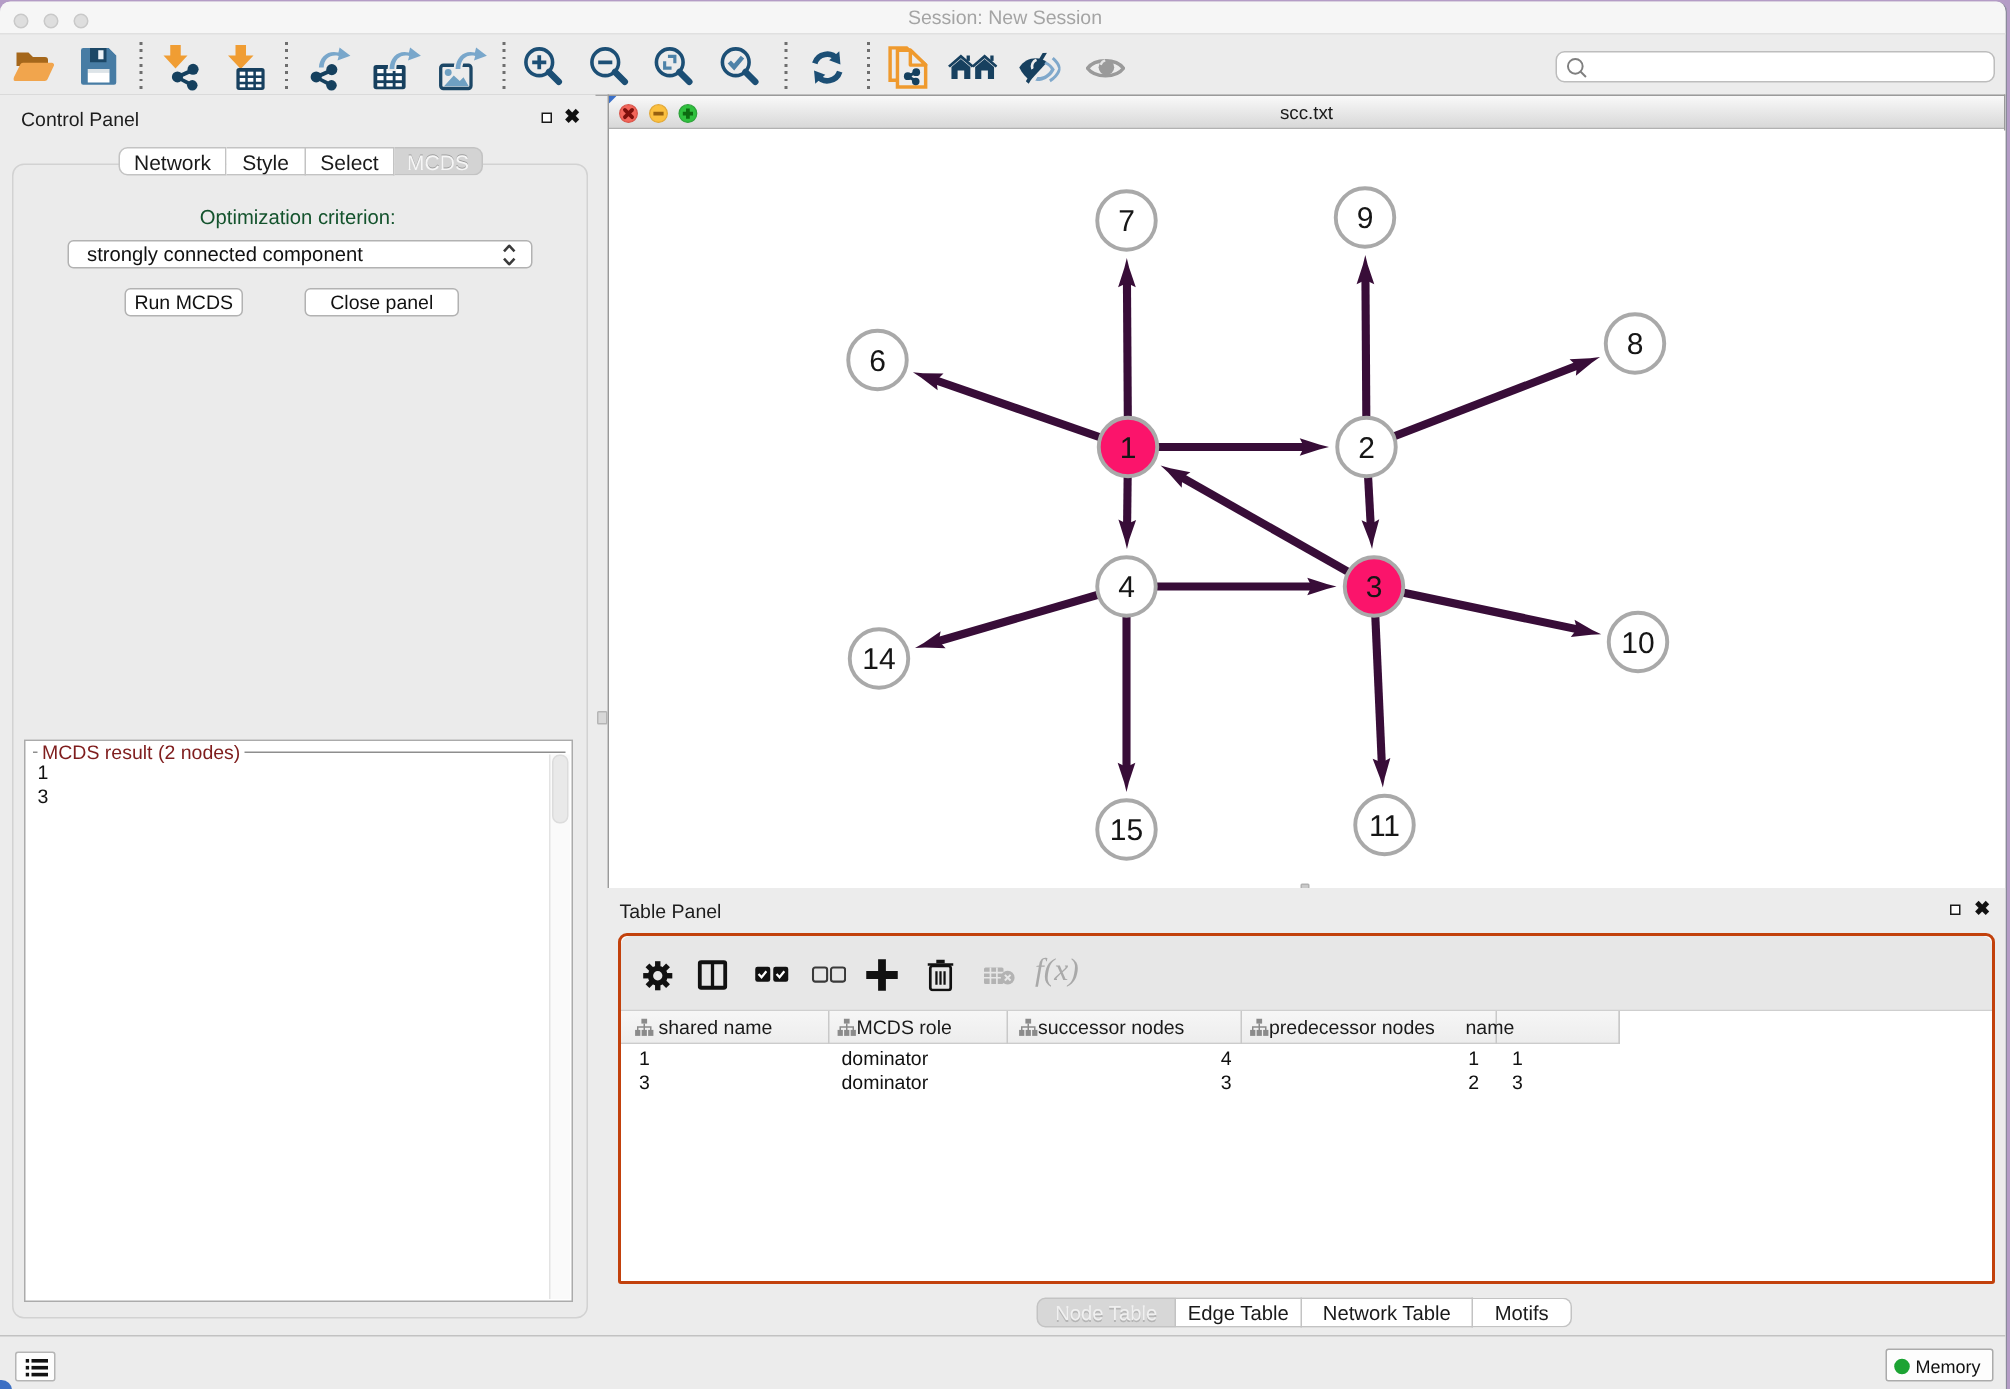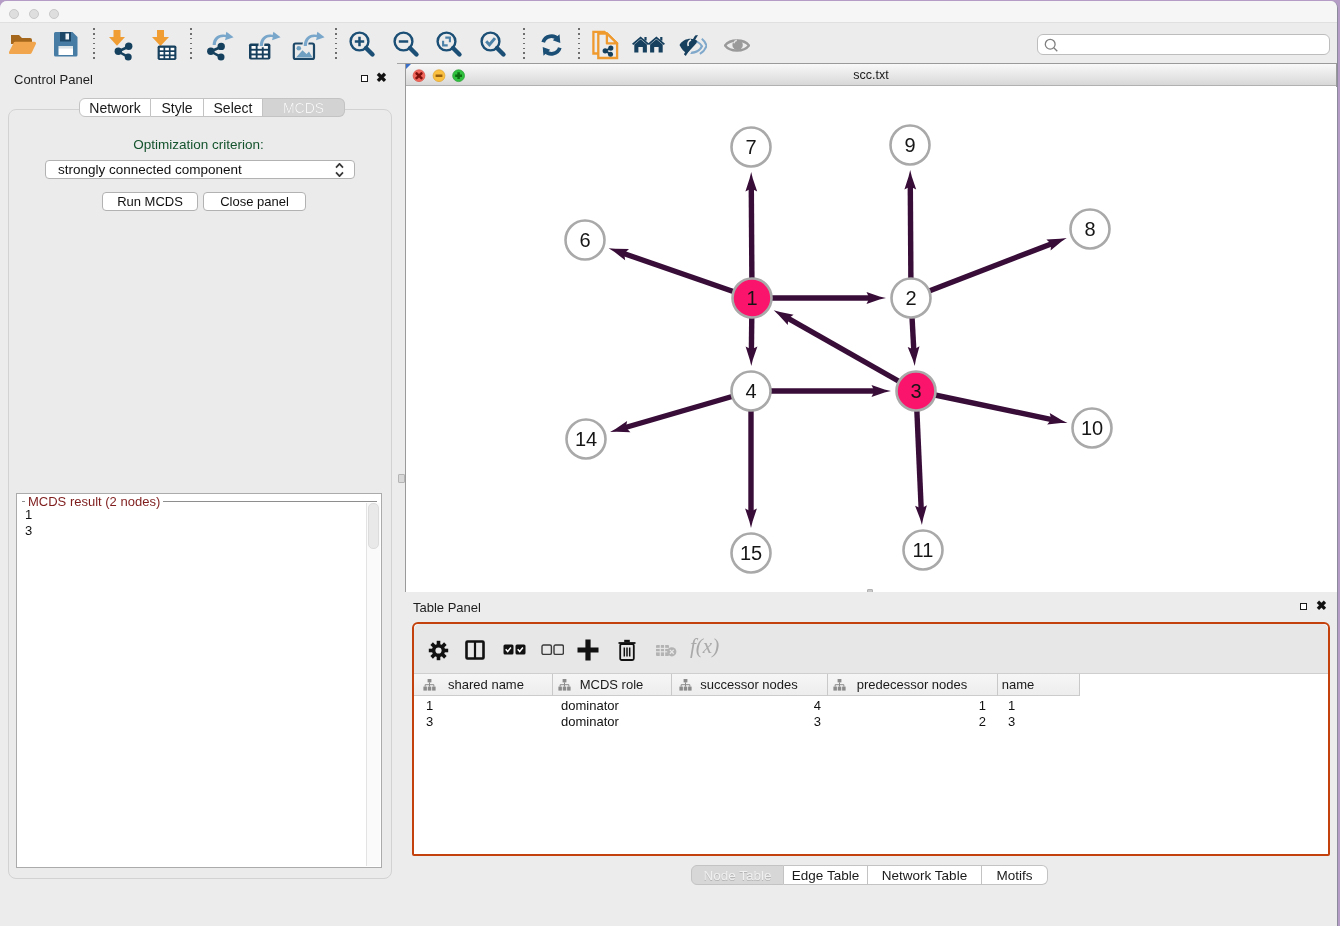--- a/index.html
+++ b/index.html
@@ -56,21 +56,21 @@
 #tp-title { position:absolute; top:8px; left:16px; font-size:13px; color:#1d1d1d; }
 #tp-float { position:absolute; top:11px; left:903px; width:7px; height:7px; border:1.5px solid #1a1a1a; background:#fff;}
 #tp-close { position:absolute; top:6px; left:919px; font-size:13px; font-weight:bold; color:#111; }
 #tp-box { position:absolute; top:30px; left:15px; width:918px; height:234px;
   background:#fff; border:2px solid #c2410c; border-radius:6px 6px 2px 2px; }
 #tp-tools { position:absolute; top:0; left:0; right:0; height:50px; background:#e7e7e7;
   border-bottom:1px solid #cfcfcf; border-radius:6px 6px 0 0; }
 #thead { position:absolute; top:50px; left:0; right:0; height:23px; }
 #thead-bg { position:absolute; top:0; left:0; width:666px; height:22px;
   background:linear-gradient(#f6f6f6,#ededed); border-right:1px solid #c9c9c9; border-bottom:1px solid #cccccc; }
-.th { position:absolute; top:0; height:22px; font-size:13px; color:#1a1a1a; text-align:center; line-height:22px;}
+.th { position:absolute; top:0; height:22px; font-size:13px; color:#1a1a1a; text-align:left; line-height:22px;}
 .treeic { position:absolute; top:5px; }
 .thsep { position:absolute; top:0; height:22px; width:0; border-left:1px solid #c9c9c9; }
 .td { position:absolute; font-size:13px; color:#111; height:16px; line-height:16px; }
 #btabs { position:absolute; top:273px; left:294px; height:20px; }
 .btab { position:absolute; top:0; height:20px; background:#fff; border:1px solid #c3c3c3;
   font-size:13.5px; color:#1a1a1a; text-align:center; line-height:19px; }
 
 #sb { position:absolute; top:889px; left:0; width:1340px; height:36px; background:#ececec;
   border-top:1px solid #c2c2c2; }
 #sb-btn { position:absolute; top:10px; left:10px; width:27px; height:20px; background:#fdfdfd;
@@ -78,20 +78,21 @@
 #mem { position:absolute; top:8px; left:1257px; width:72px; height:22px; background:#fdfdfd;
   border:1px solid #ababab; border-radius:2px; font-size:12px; color:#111; }
 </style>
 </head>
 <body>
 <div id="win">
   <div id="titlebar">
     <div class="tl" style="left:8.5px;"></div>
     <div class="tl" style="left:28.5px;"></div>
     <div class="tl" style="left:48.5px;"></div>
+    <div id="title">Session: New Session</div>
   </div>
   <div id="toolbar">
     <div class="tsep" style="left:93px;"></div>
     <div class="tsep" style="left:190px;"></div>
     <div class="tsep" style="left:335px;"></div>
     <div class="tsep" style="left:523px;"></div>
     <div class="tsep" style="left:578px;"></div>
     <svg class="ticon" style="left:9px; top:9px;" width="29" height="25" viewBox="0 0 29 25">
       <path d="M2,3 h8 l3,3 h8 a2,2 0 0 1 2,2 v4 h-21 z" fill="#a5671b"></path>
       <path d="M1,22 a1.5,1.5 0 0 1 -1,-2 l4.5,-9 a2,2 0 0 1 1.8,-1.2 h19.2 a1.5,1.5 0 0 1 1.4,2.1 l-4.2,8.9 a2,2 0 0 1 -1.8,1.2 z" fill="#f1a54d"></path>
@@ -237,30 +238,30 @@
   </div>
   <div id="lp">
     <div id="lp-title">Control Panel</div>
     <div id="lp-float"></div>
     <div id="lp-close">✖</div>
     <div id="lp-panel"></div>
     <div id="tabs">
       <div class="tab" style="left:0; width:72px; border-radius:6px 0 0 6px;">Network</div>
       <div class="tab" style="left:72px; width:53px; border-left:none;">Style</div>
       <div class="tab" style="left:125px; width:59px; border-left:none;">Select</div>
-      <div class="tab" style="left:184px; width:82px; border-left:none; border-radius:0 6px 6px 0; background:#d3d3d3; color:#f6f6f6; text-shadow:0 -0.5px 0 #9d9d9d;">MCDS</div>
+      <div class="tab" style="left:184px; width:59px; border-left:none; border-radius:0 6px 6px 0; background:#d3d3d3; color:#f6f6f6; text-shadow:0 -0.5px 0 #9d9d9d;">MCDS</div>
     </div>
     <div id="opt-label">Optimization criterion:</div>
     <div id="dropdown">strongly connected component
       <svg width="11" height="14" viewBox="0 0 11 14" style="position:absolute; right:9px; top:2px;">
         <path d="M2,4.6 L5.5,0.8 L9,4.6" fill="none" stroke="#3a3a3a" stroke-width="1.7"></path>
         <path d="M2,9.4 L5.5,13.2 L9,9.4" fill="none" stroke="#3a3a3a" stroke-width="1.7"></path>
       </svg>
     </div>
-    <div class="btn" style="left:102px; width:96px;">Run MCDS</div>
+    <div class="btn" style="left:83px; width:79px;">Run MCDS</div>
     <div class="btn" style="left:203px; width:103px;">Close panel</div>
     <div id="result">
       <div id="result-line"></div>
       <div id="result-legend">MCDS result (2 nodes)</div>
       <div id="result-scroll">
           <div style="position:absolute; top:0px; left:1px; width:11px; height:46px; background:#e9e9e9; border:1px solid #dcdcdc; border-radius:5px;"></div>
         </div>
       <div id="result-nums">1<br>3</div>
     </div>
   </div>
@@ -476,13 +477,36 @@
       <div class="td" style="left:490px; top:90px; width:82px; text-align:right;">2</div>
       <div class="td" style="left:594px; top:90px;">3</div>
     </div>
     <div id="btabs">
       <div class="btab" style="left:0; width:93px; border-radius:6px 0 0 6px; background:#d7d7d7; color:#f0f0f0; text-shadow:0 1px 0 #b5b5b5;">Node Table</div>
       <div class="btab" style="left:93px; width:84px; border-left:none;">Edge Table</div>
       <div class="btab" style="left:177px; width:114px; border-left:none;">Network Table</div>
       <div class="btab" style="left:291px; width:66px; border-left:none; border-radius:0 6px 6px 0;">Motifs</div>
     </div>
   </div>
+  <div id="sb">
+    <div id="sb-btn">
+        <svg width="15" height="12" viewBox="0 0 15 12" style="position:absolute; left:5.5px; top:3.5px;">
+          <g fill="#111">
+            <rect x="0" y="0" width="2.4" height="2.4"></rect>
+            <rect x="0" y="4.6" width="2.4" height="2.4"></rect>
+            <rect x="0" y="9.2" width="2.4" height="2.4"></rect>
+            <rect x="4" y="0" width="11" height="2.4"></rect>
+            <rect x="4" y="4.6" width="11" height="2.4"></rect>
+            <rect x="4" y="9.2" width="11" height="2.4"></rect>
+          </g>
+        </svg>
+      </div>
+    <svg width="10" height="8" viewBox="0 0 10 8" style="position:absolute; left:0; bottom:0;">
+        <circle cx="1" cy="9" r="7" fill="#3b6fc4"></circle>
+      </svg>
+    <div id="mem">
+        <svg width="12" height="12" viewBox="0 0 12 12" style="position:absolute; left:4px; top:4.5px;">
+          <circle cx="6" cy="6" r="5.2" fill="#1ca333"></circle>
+        </svg>
+        <span style="position:absolute; left:19px; top:3.5px;">Memory</span>
+      </div>
+  </div>
 </div>
 
 </body></html>

